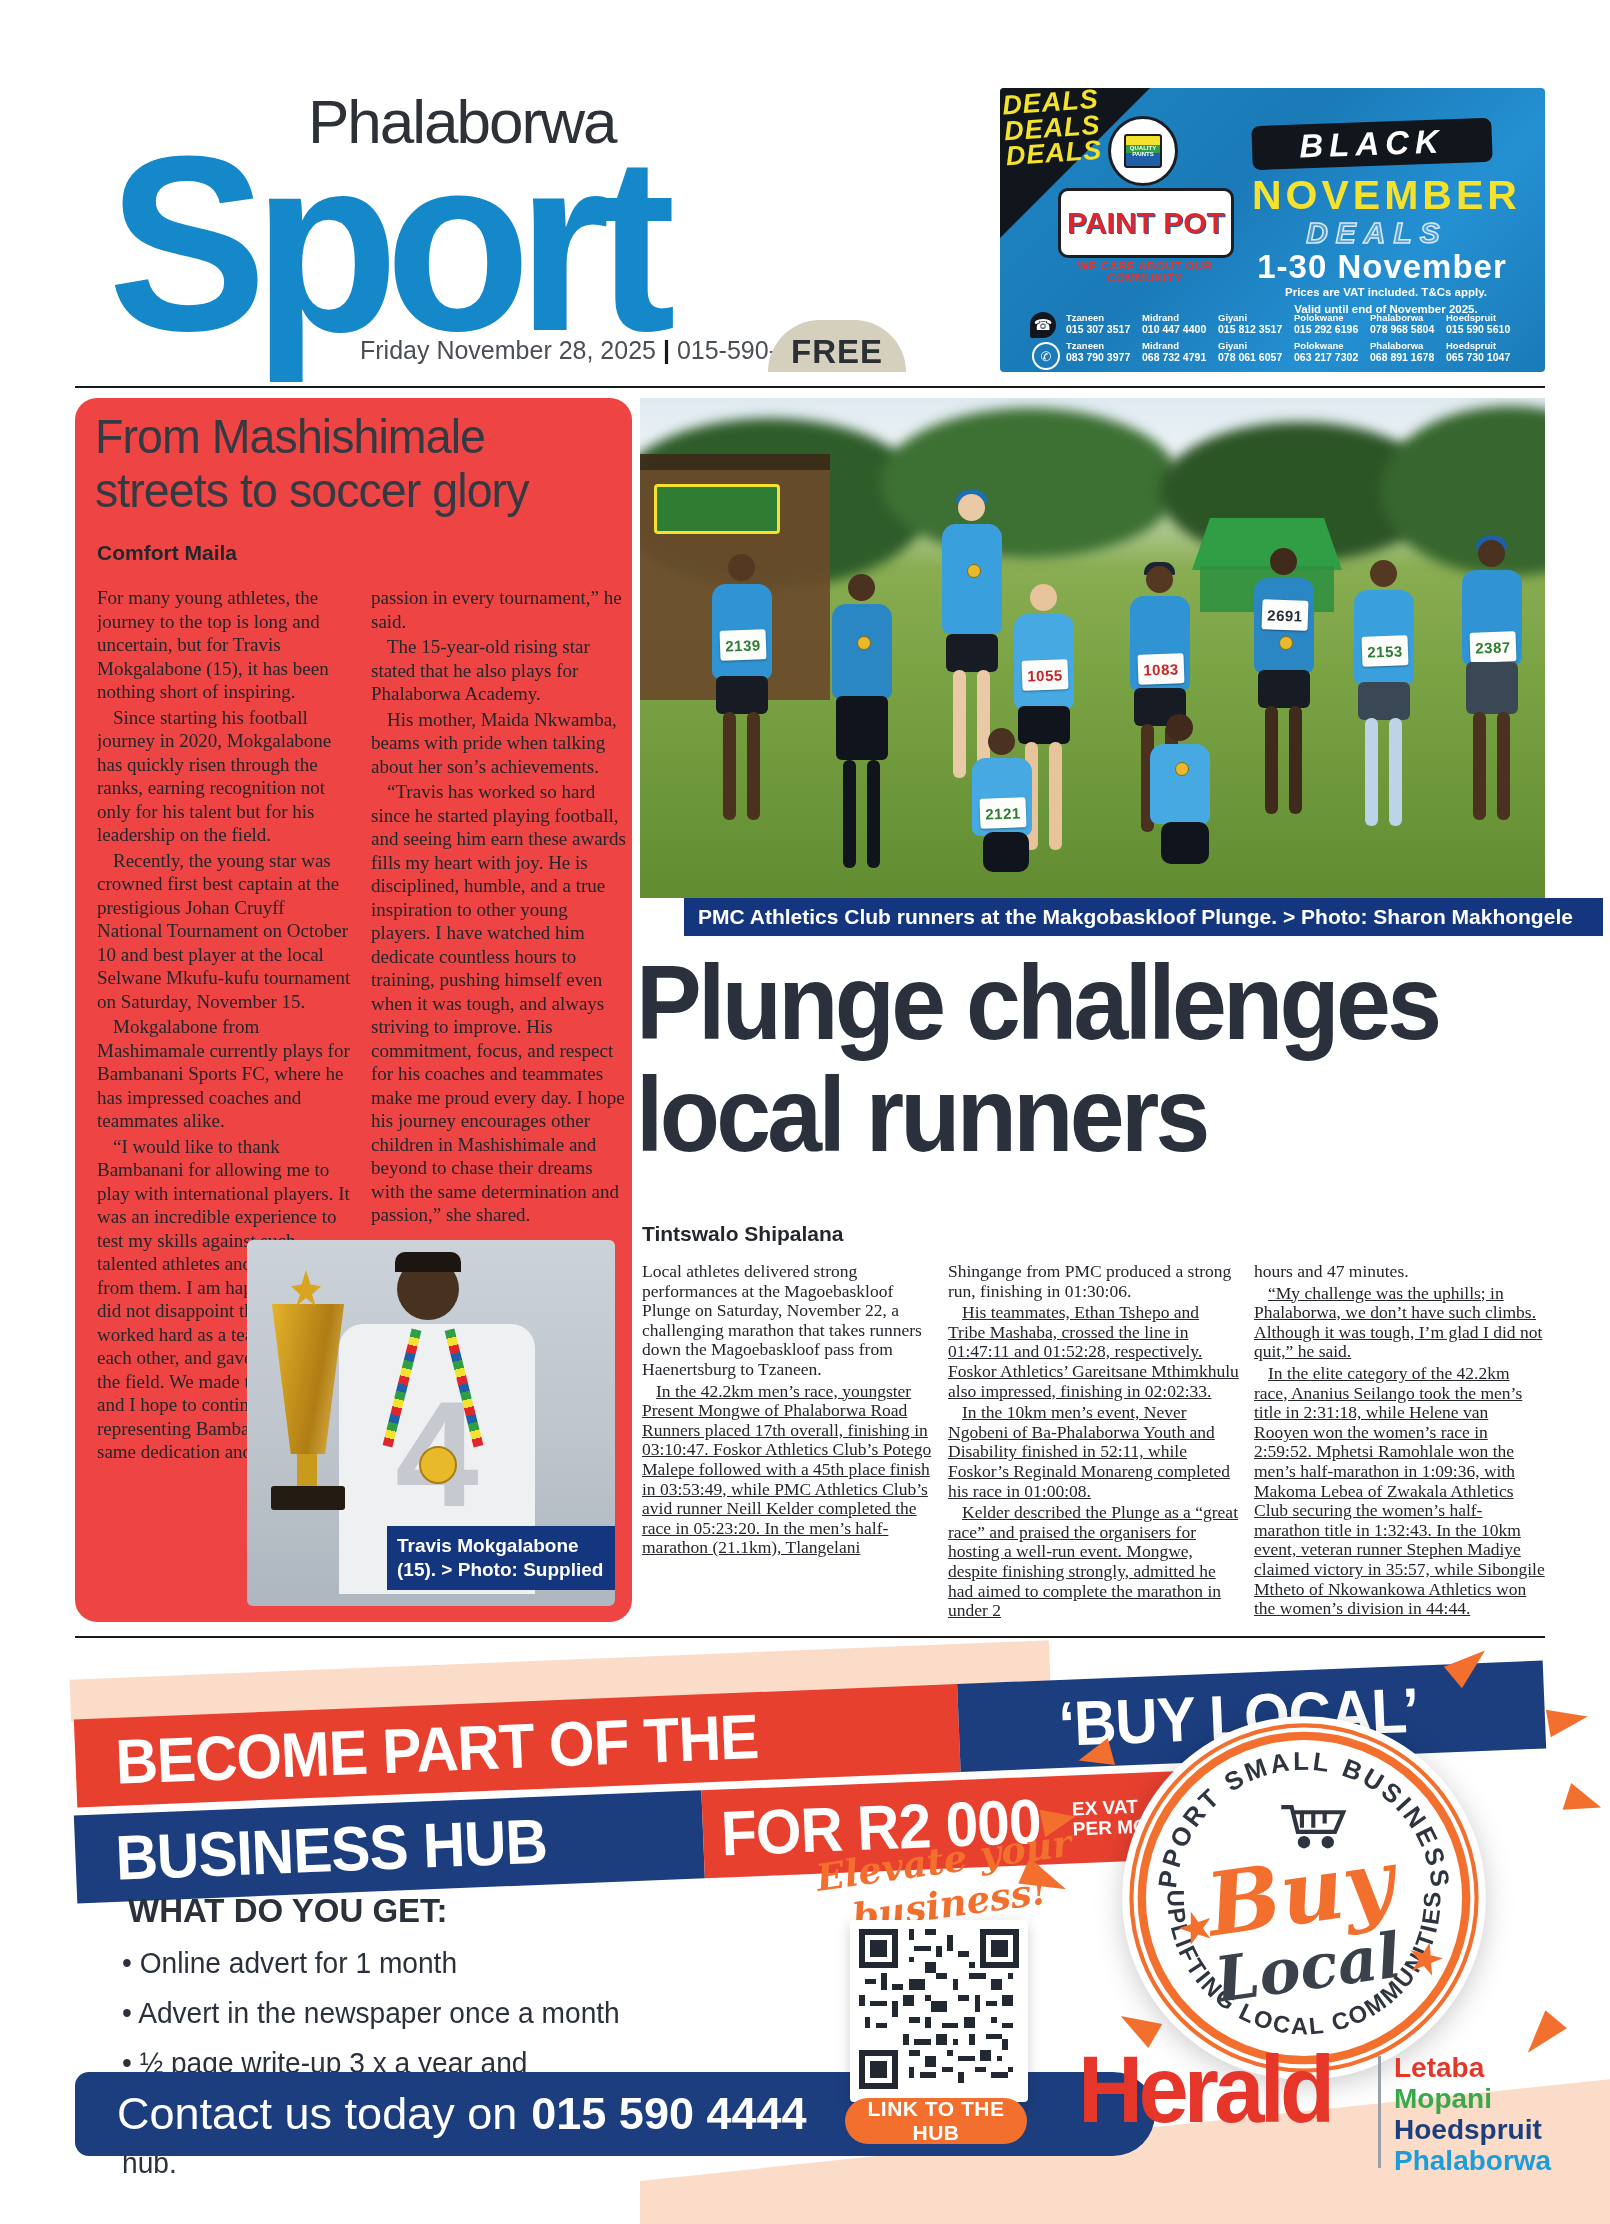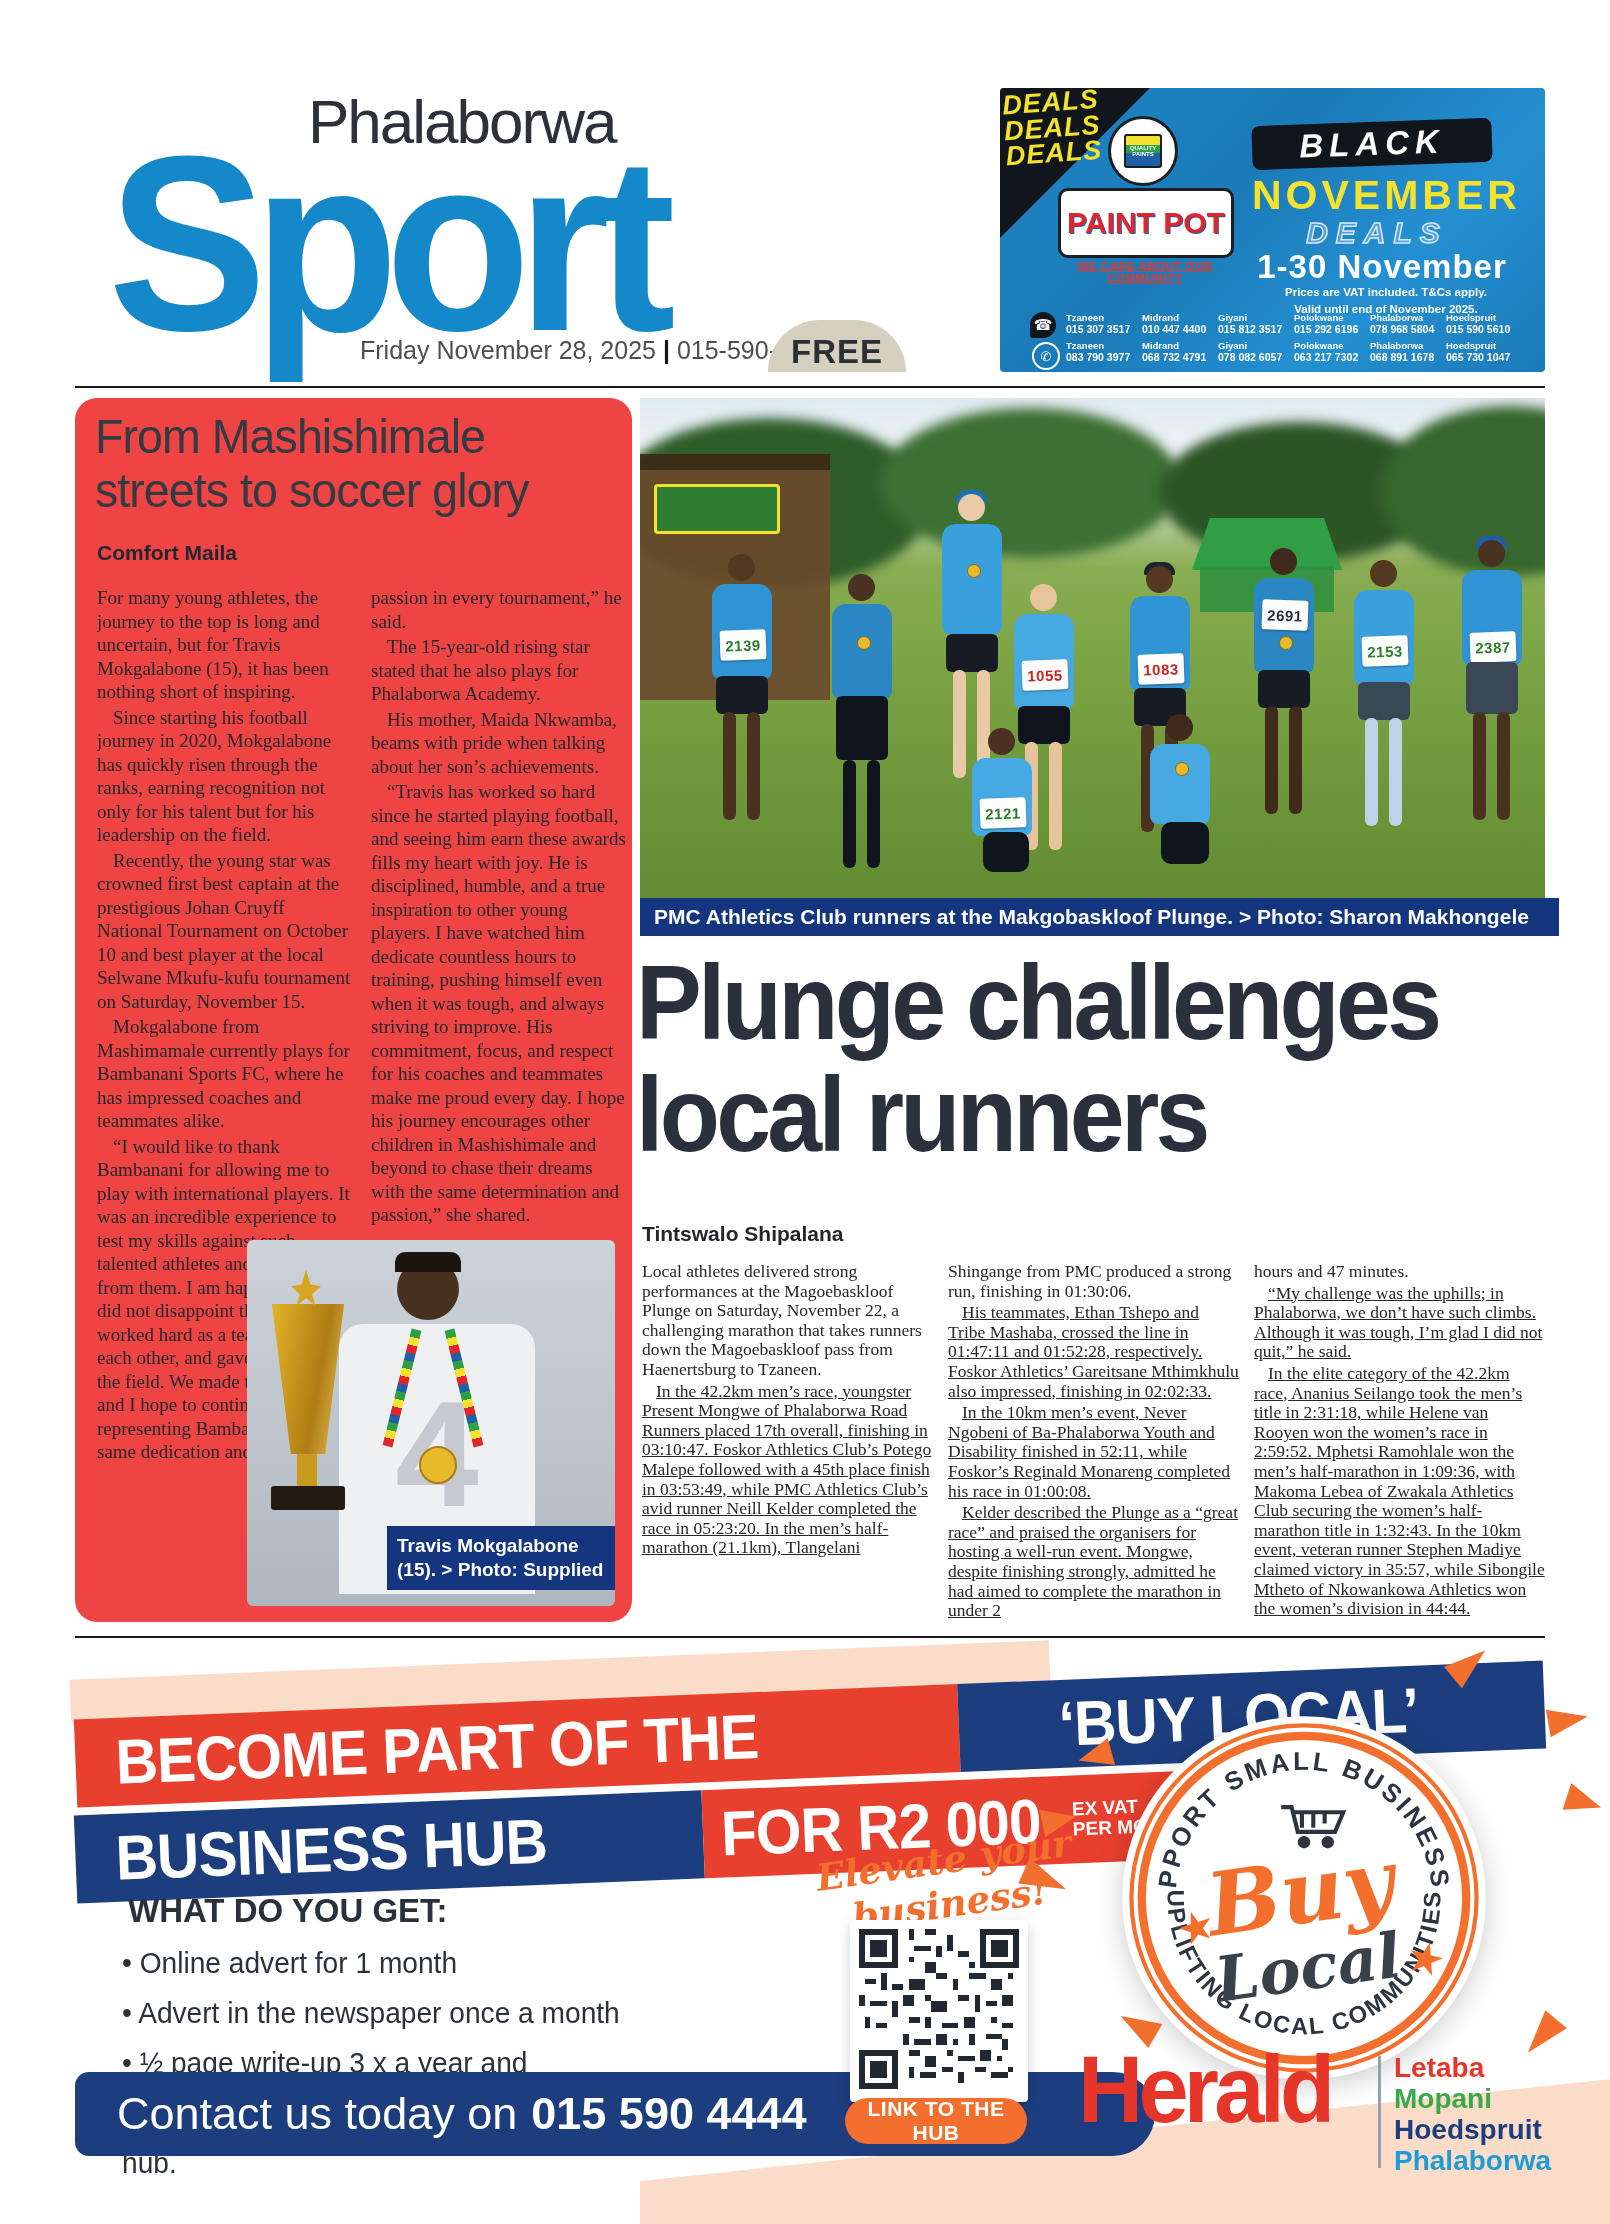--- a/index.html
+++ b/index.html
@@ -60,21 +60,21 @@
   .cap-box{background:#14367e;color:#fff;font-weight:800;font-size:19px;line-height:1.25;padding:8px 10px;}
 
   
   .boyphoto{background:linear-gradient(#ccd2d9,#bcc3cb 60%,#aeb6bf);border-radius:6px;overflow:hidden;}
   .trophy-cup{background:linear-gradient(100deg,#e9b92c,#b07c14 60%,#f3d469);clip-path:polygon(8% 0,92% 0,70% 100%,30% 100%);}
   .medal-rib{background:repeating-linear-gradient(180deg,#2f9e44 0 8px,#f5e22f 8px 16px,#e0262b 16px 24px,#1e5fa8 24px 32px);}
 
   
   .photo-main{overflow:hidden;background:linear-gradient(#dfeaf0 0%,#eef4f7 12%,#89ad52 34%,#7aa344 55%,#618c31 100%);}
   .treeblob{border-radius:50%;filter:blur(6px);}
-  .cap-bar{background:#14367e;color:#fff;font-weight:700;font-size:21px;display:flex;align-items:center;padding-left:14px;}
+  .cap-bar{background:#14367e;color:#fff;font-weight:700;font-size:21px;display:flex;align-items:center;padding-left:14px;margin-left:44px;}
   .runner{position:absolute;}
   .r-head{position:absolute;left:18px;top:0;width:27px;height:27px;border-radius:50%;}
   .r-cap{position:absolute;left:16px;top:-4px;width:31px;height:13px;border-radius:12px 12px 2px 2px;}
   .r-torso{position:absolute;left:2px;top:30px;width:60px;height:95px;border-radius:14px 14px 8px 8px;}
   .r-bib{position:absolute;left:10px;top:76px;width:46px;height:30px;background:#fdfdfb;border-radius:3px;
          display:flex;align-items:center;justify-content:center;transform:rotate(-2deg);box-shadow:0 1px 2px rgba(0,0,0,.35);}
   .r-bib span{font-weight:800;font-size:15px;letter-spacing:.5px;}
   .bib-green span{color:#2e7d32;} .bib-red span{color:#c62828;} .bib-dark span{color:#27313c;}
   .r-shorts{position:absolute;left:6px;top:122px;width:52px;height:38px;background:#171c24;border-radius:6px;}
   .r-legL,.r-legR{position:absolute;top:158px;width:13px;height:108px;border-radius:6px;}
@@ -189,21 +189,21 @@
       <div class="pp-cell">
           <div class="c">Tzaneen</div>
           <div class="t">083 790 3977</div>
         </div>
       <div class="pp-cell">
           <div class="c">Midrand</div>
           <div class="t">068 732 4791</div>
         </div>
       <div class="pp-cell">
           <div class="c">Giyani</div>
-          <div class="t">078 082 6057</div>
+          <div class="t">078 061 6057</div>
         </div>
       <div class="pp-cell">
           <div class="c">Polokwane</div>
           <div class="t">063 217 7302</div>
         </div>
       <div class="pp-cell">
           <div class="c">Phalaborwa</div>
           <div class="t">068 891 1678</div>
         </div>
       <div class="pp-cell">

